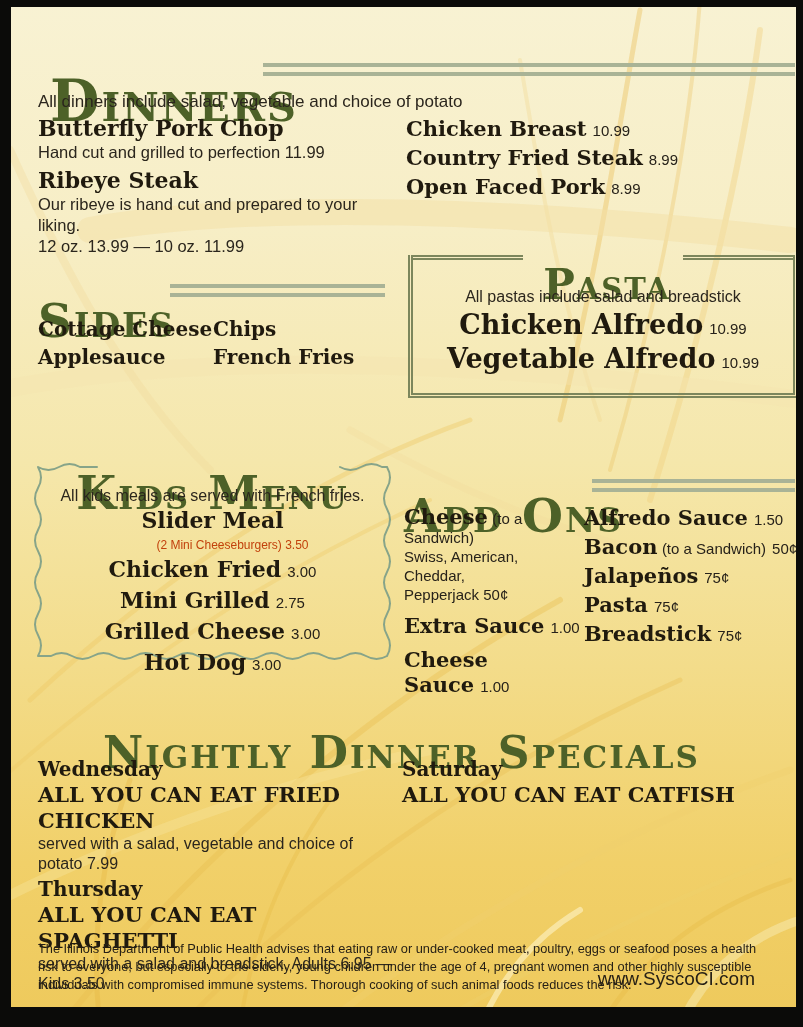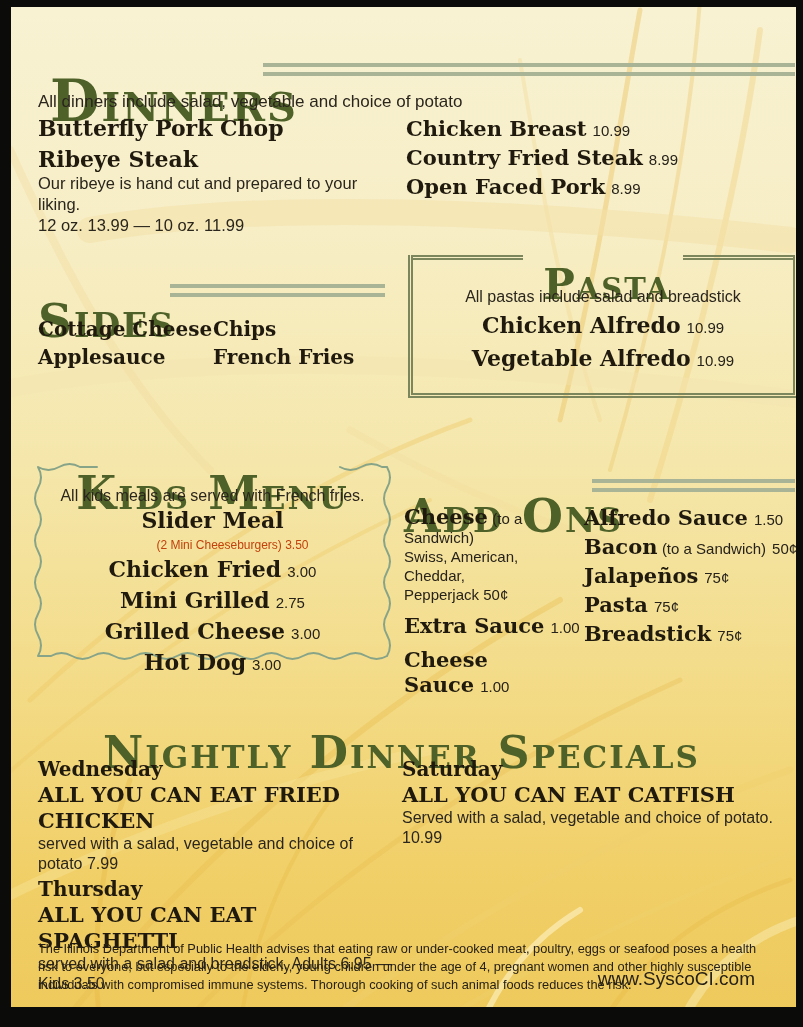--- a/index.html
+++ b/index.html
@@ -42,21 +42,21 @@
   
   .pasta-box{left:408px;top:255px;width:380px;height:138px;
              border-left:5px double #7c865c;border-right:5px double #7c865c;border-bottom:5px double #7c865c;}
   .pasta-topseg{position:absolute;top:0;width:110px;border-top:5px double #7c865c;}
   .pasta-box .seg-l{left:0;}
   .pasta-box .seg-r{right:0;}
   .pasta-title{position:absolute;top:-26px;left:8px;right:0;text-align:center;font-size:42px;}
   .pasta-sub{position:absolute;top:31px;left:0;right:0;text-align:center;font-size:16px;}
   .pasta-items{position:absolute;top:55px;left:0;right:0;text-align:center;}
   .pasta-items .row{line-height:30px;}
-  .pasta-items .item-name{font-size:22px;}
+  .pasta-items .item-name{font-size:27px;}
 
   
   .kids-box{left:35px;top:463px;width:355px;height:197px;}
   .kids-border{position:absolute;inset:0;overflow:visible;}
   .kids-title{position:absolute;top:-31px;left:0;right:0;text-align:center;font-size:46px;}
   .kids-sub{position:absolute;top:22px;left:0;right:0;text-align:center;font-size:16px;}
   .kids-items{position:absolute;top:44px;left:0;right:0;text-align:center;}
   .kids-items .item-name{font-size:22px;}
   .kids-items .row{line-height:28px;}
   .kids-note-line{font-size:12px;line-height:19px;color:#c2410c;padding-left:40px;}
@@ -117,20 +117,21 @@
   <div class="content">
 
     <section>
       <h1 class="abs sc-heading dinners-title">Dinners</h1>
       <div class="abs rule dinners-rule"></div>
       <div class="abs desc dinners-sub">All dinners include salad, vegetable and choice of potato</div>
 
       <div class="abs dinners-left">
         <div>
           <span class="item-name">Butterfly Pork Chop</span>
+          <div class="desc">Hand cut and grilled to perfection 11.99</div>
         </div>
         <div style="margin-top:4px;">
           <span class="item-name">Ribeye Steak</span>
           <div class="desc">Our ribeye is hand cut and prepared to your liking.</div>
           <div class="desc">12 oz. 13.99 — 10 oz. 11.99</div>
         </div>
       </div>
 
       <div class="abs dinners-right">
         <div class="row">
@@ -256,21 +257,20 @@
           <div class="day">Thursday</div>
           <div class="special-name">ALL YOU CAN EAT SPAGHETTI</div>
           <div class="special-desc">served with a salad and breadstick. Adults 6.95 — Kids 3.50</div>
         </div>
       </div>
 
       <div class="abs specials-right">
         <div>
           <div class="day">Saturday</div>
           <div class="special-name">ALL YOU CAN EAT CATFISH</div>
-          <div class="special-desc">Served with a salad, vegetable and choice of potato. 10.99</div>
         </div>
       </div>
     </section>
 
     <footer>
       <div class="abs disclaimer">The Illinois Department of Public Health advises that eating raw or under-cooked meat, poultry, eggs or seafood poses a health risk to everyone, but especially to the elderly, young children under the age of 4, pregnant women and other highly susceptible individuals with compromised immune systems. Thorough cooking of such animal foods reduces the risk.</div>
       <div class="abs website">www.SyscoCI.com</div>
     </footer>
 
   </div>

